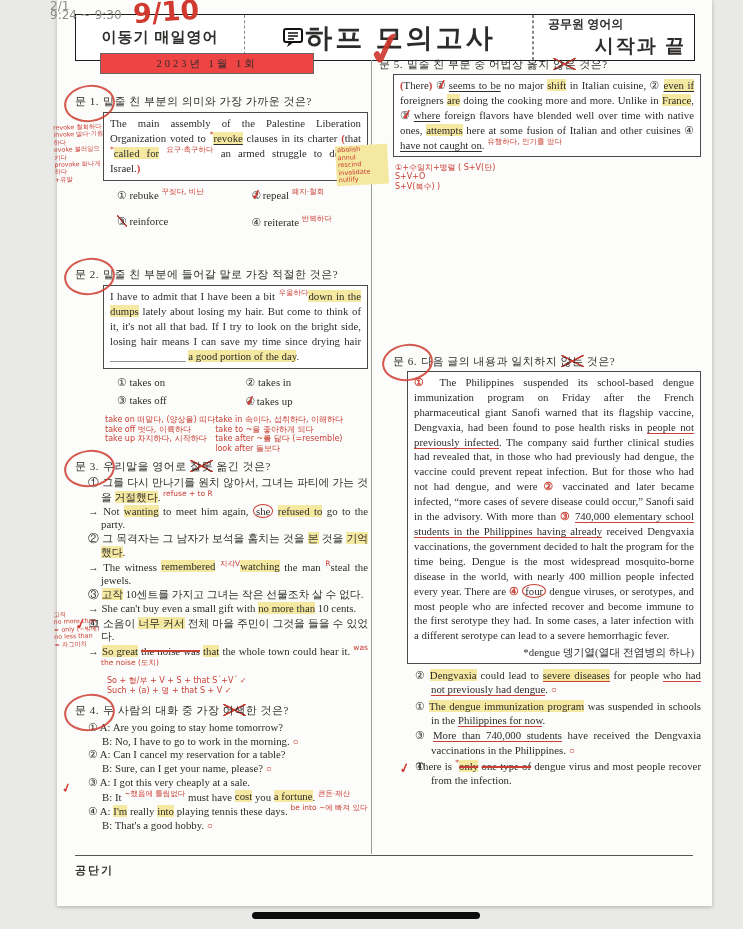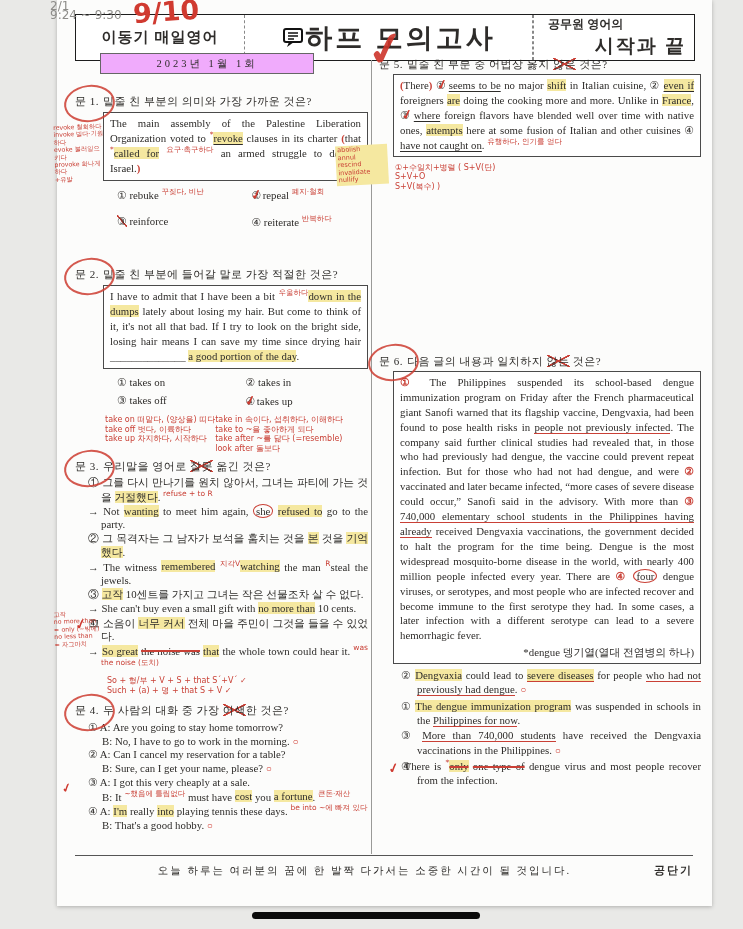--- a/index.html
+++ b/index.html
@@ -17,21 +17,21 @@
   
   .hdrbox{position:absolute;left:18px;top:14px;width:618px;height:45px;border:1.5px solid #1d1d1d;display:flex;align-items:stretch;background:#fff;}
   .hcell{display:flex;align-items:center;justify-content:center;}
   .hleft{width:168px;font-weight:900;font-size:15px;letter-spacing:1px;}
   .hmid{flex:1;border-left:1px dashed #888;border-right:1px dashed #888;gap:0;}
   .htitle{font-weight:900;font-size:27px;letter-spacing:3px;}
   .hright{width:152px;flex-direction:column;align-items:flex-end;justify-content:center;padding-right:8px;}
   .hr-top{font-size:12px;font-weight:700;align-self:flex-start;padding-left:14px;}
   .hr-bot{font-size:19px;font-weight:900;letter-spacing:2px;}
 
-  .examround{position:absolute;left:43px;top:53px;width:212px;height:19px;border:1.1px solid #666;display:flex;align-items:center;justify-content:center;font-size:10.5px;letter-spacing:3px;background:#f0abfc;}
+  .examround{position:absolute;left:43px;top:53px;width:212px;height:19px;border:1.1px solid #666;display:flex;align-items:center;justify-content:center;font-size:10.5px;letter-spacing:3px;background:#ef4444;}
 
   .vdivider{position:absolute;left:314px;top:60px;width:1px;height:794px;background:#9a9a98;}
 
   .lcol{position:absolute;left:18px;top:95px;width:293px;font-size:10.8px;line-height:13.8px;}
   .rcol{position:absolute;left:322px;top:57px;width:322px;font-size:10.8px;line-height:14.3px;}
 
   .qblock{position:relative;}
   .qhead{position:relative;font-size:11px;margin-bottom:3px;letter-spacing:.5px;}
   .qno{margin-right:4px;}
   .qcircle{position:absolute;left:-11px;top:-10px;width:47px;height:33px;border:2.6px solid rgba(205,60,48,.85);border-radius:50%;transform:rotate(-7deg);pointer-events:none;}
@@ -68,21 +68,21 @@
   .sonote{margin:3px 0 4px 32px;}
 
   .footline{position:absolute;left:18px;top:855px;width:618px;height:1px;background:#555;}
   .footrow{position:absolute;left:18px;top:863px;width:618px;display:flex;align-items:center;}
   .footmsg{flex:1;text-align:center;font-size:10.5px;letter-spacing:2px;}
   .footbrand{font-size:11px;font-weight:900;letter-spacing:2px;}
 
   .homebar{position:absolute;left:252px;top:912px;width:228px;height:7px;border-radius:4px;background:#0b0b0b;}
 
   .footnote6{text-align:right;margin-top:2px;}
-  .q6gap{margin-top:162px;}
+  .q6gap{margin-top:162px;margin-left:14px;}
   .q2gap{margin-top:38px;}
   .q3gap{margin-top:6px;}
   .q4gap{margin-top:9px;}
   .optrow{margin-top:1px;}
 </style>
 </head>
 <body>
 
 <div class="stage">
   <div class="corner">2/1
@@ -227,19 +227,18 @@
           <div class="opt6"><span>② </span><span class="hl">Dengvaxia</span><span> could lead to </span><span class="hl rul">severe diseases</span><span> for people </span><span class="rul">who had not previously had dengue</span><span>. </span><span class="redmark">○</span></div>
           <div class="opt6"><span>① </span><span class="hl">The dengue immunization program</span><span> was suspended in schools in the </span><span class="rul">Philippines for now</span><span>.</span></div>
           <div class="opt6"><span>③ </span><span class="rul">More than 740,000 students</span><span> have received the Dengvaxia vaccinations in the Philippines. </span><span class="redmark">○</span></div>
           <div class="opt6"><span>④ </span><span class="check">✓</span><span>There is </span><span class="ann">*</span><span class="hl strike">only</span><span> </span><span class="strike">one type of</span><span> dengue virus and most people recover from the infection.</span></div>
         </div>
       </div>
     </div>
 
     <div class="footline"></div>
     <div class="footrow">
-      <div class="footmsg">오늘 하루는 여러분의 꿈에 한 발짝 다가서는 소중한 시간이 될 것입니다.</div>
       <div class="footbrand sans">공단기</div>
     </div>
   </div>
 
   <div class="homebar"></div>
 </div>
 
 </body></html>

